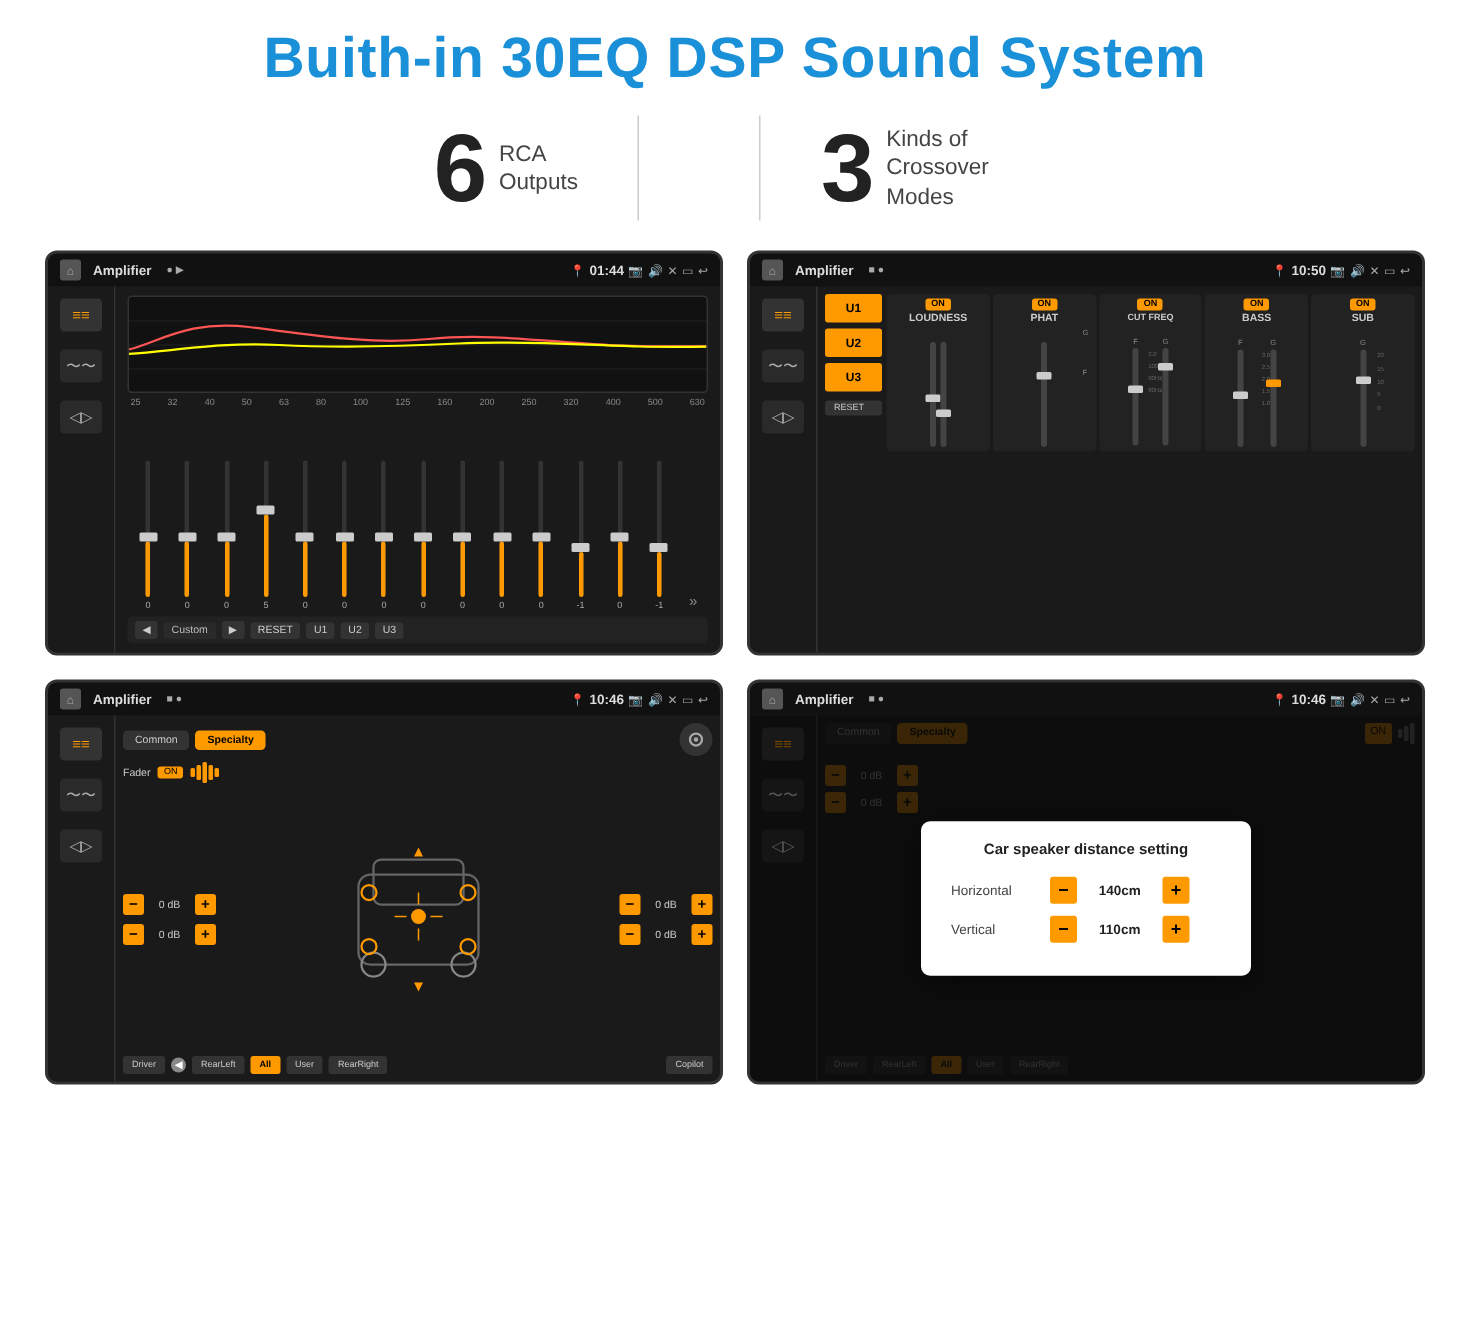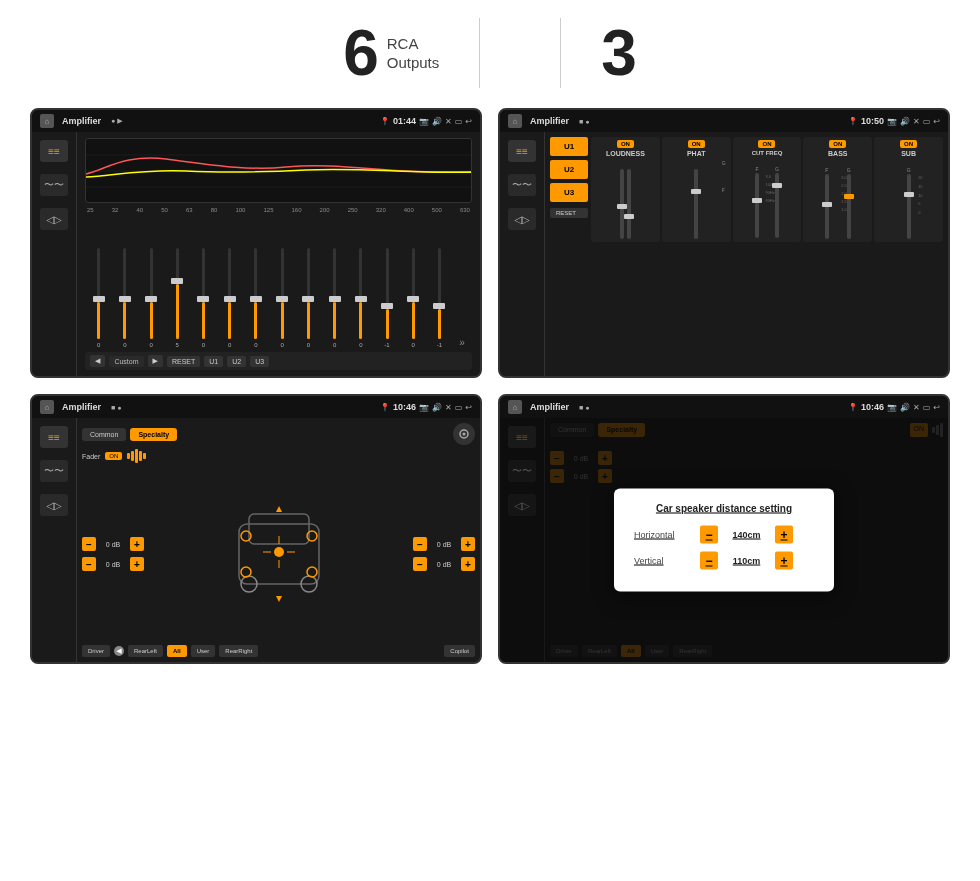--- a/index.html
+++ b/index.html
@@ -461,21 +461,20 @@
       position: absolute;
       top: 50%;
       left: 50%;
       transform: translate(-50%, -50%);
       background: #fff;
       border-radius: 6px;
       padding: 14px 20px;
       width: 220px;
       z-index: 10;
       box-shadow: 0 4px 20px rgba(0,0,0,0.5);
-      text-decoration: underline;
     }
 
     .dialog-title {
       font-size: 10px;
       color: #222;
       font-weight: bold;
       text-align: center;
       margin-bottom: 12px;
     }
 
@@ -536,32 +535,34 @@
 
     
     .eq-curve-red { stroke: #f55; stroke-width: 1.5; fill: none; }
     .eq-curve-yellow { stroke: #ff0; stroke-width: 1.5; fill: none; }
   </style>
 </head>
 <body>
 
 <div class="page-wrapper">
 
+  <div class="main-title">Buith-in 30EQ DSP Sound System</div>
 
   <div class="stats-row">
     <div class="stat-item">
       <span class="stat-number">6</span>
       <span class="stat-text">RCA<br>Outputs</span>
     </div>
     <div class="stat-divider"></div>
     <div class="stat-item">
     </div>
     <div class="stat-divider"></div>
     <div class="stat-item">
       <span class="stat-number">3</span>
+      <span class="stat-text">Kinds of<br>Crossover Modes</span>
     </div>
   </div>
 
   <div class="screens-grid">
 
     <div class="screen-container">
       <div class="status-bar">
         <div class="home-icon">⌂</div>
         <span class="app-title">Amplifier</span>
         <span style="margin-left:4px; font-size:7px; color:#aaa;">● ▶</span>

